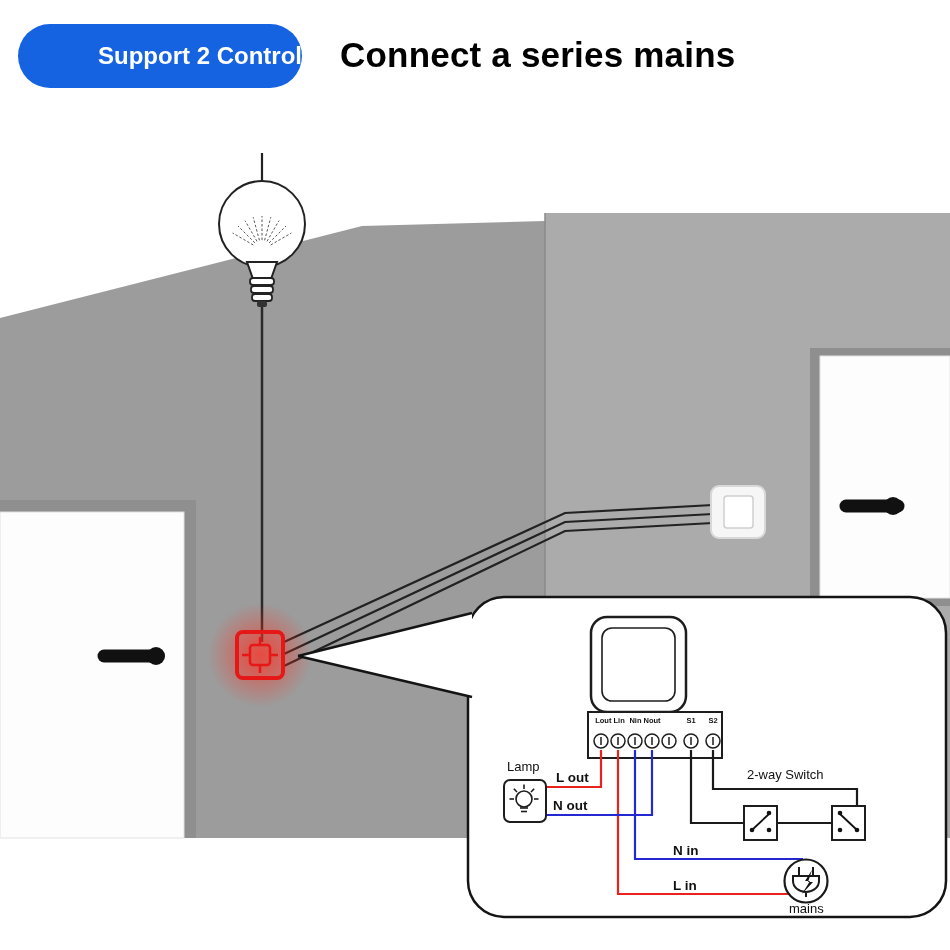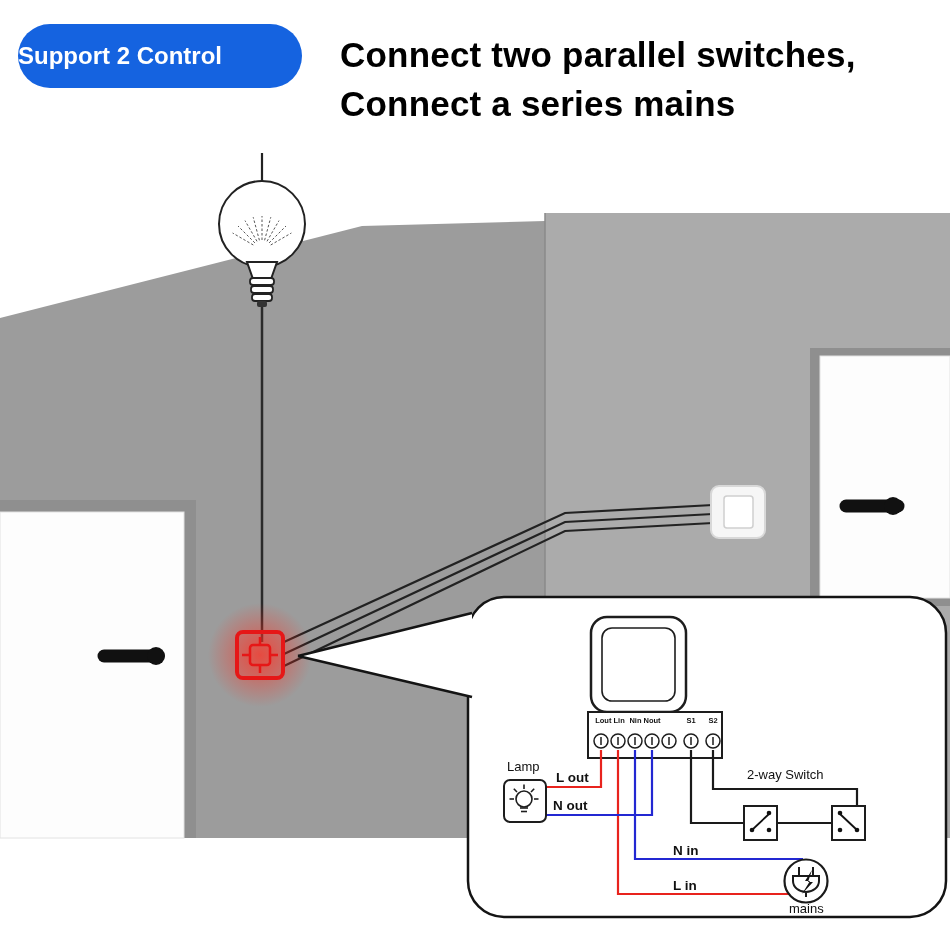--- a/index.html
+++ b/index.html
@@ -4,21 +4,21 @@
 <style>
   html,body { margin:0; padding:0; background:#ffffff; }
   .page {
     position:relative; width:950px; height:950px; overflow:hidden;
     background:#ffffff; font-family:"Liberation Sans", sans-serif;
   }
   .badge {
     position:absolute; left:18px; top:24px; width:284px; height:64px;
     background:#1563e0; border-radius:34px; color:#ffffff;
     font-size:24px; font-weight:700;
-    display:flex; align-items:center; justify-content:flex-start;
+    display:flex; align-items:center; justify-content:flex-end;
   }
   .title {
     position:absolute; left:340px; top:30px;
     font-size:35px; font-weight:700; color:#000000; line-height:49px;
     letter-spacing:0.2px;
   }
   svg.scene { position:absolute; left:0; top:0; }
   .scene text { font-family:"Liberation Sans", sans-serif; fill:#111111; }
   .lbl   { font-size:13.5px; font-weight:700; }
   .lblr  { font-size:13px; font-weight:400; }
@@ -27,21 +27,20 @@
 </head>
 <body>
 
 <div class="page">
 
   <div class="badge">
     <span>Support 2 Control</span>
   </div>
 
   <div class="title">
-    <div>Connect two parallel switches,</div>
     <div>Connect a series mains</div>
   </div>
 
   <svg class="scene" width="950" height="950" viewBox="0 0 950 950">
     <defs>
       <radialGradient id="glow" cx="50%" cy="50%" r="50%">
         <stop offset="0%" stop-color="rgba(255,45,30,0.70)"></stop>
         <stop offset="55%" stop-color="rgba(255,45,30,0.30)"></stop>
         <stop offset="100%" stop-color="rgba(255,45,30,0)"></stop>
       </radialGradient>

